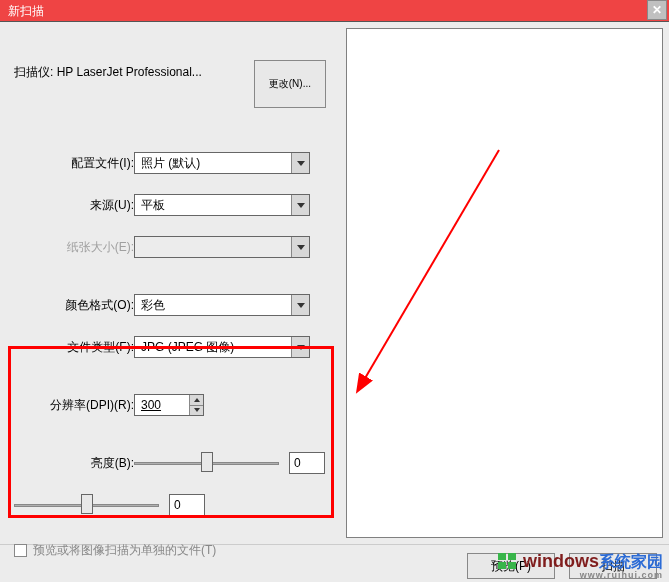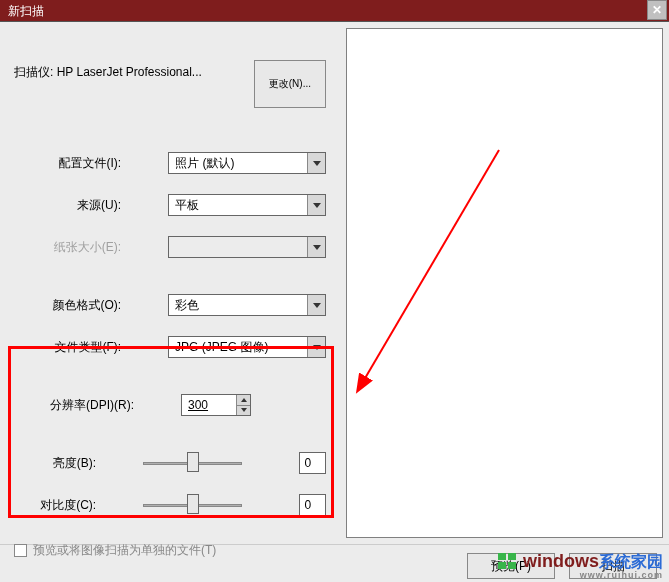--- a/index.html
+++ b/index.html
@@ -5,21 +5,21 @@
 * { box-sizing: border-box; margin: 0; padding: 0; }
 body {
   font-family: "Microsoft YaHei", "SimSun", Arial, sans-serif;
   font-size: 12px;
   background: #fff;
   width: 669px;
   height: 582px;
   position: relative;
 }
 .titlebar {
-  background: #7f1d1d;
+  background: #ef4444;
   color: #fff;
   height: 22px;
   line-height: 22px;
   padding-left: 8px;
   position: relative;
   border-bottom: 1px solid #555;
 }
 .close-btn {
   position: absolute;
   right: 2px;
@@ -52,21 +52,20 @@
 }
 .preview-area {
   flex: 1;
   background: #fff;
   border: 1px solid #808080;
 }
 .row {
   display: flex;
   align-items: center;
   margin-bottom: 20px;
-  gap: 47px;
 }
 .row .label {
   width: 120px;
   text-align: right;
 }
 .label.disabled { color: #a0a0a0; }
 .scanner-row { margin-bottom: 28px; }
 .scanner-text { flex: 1; }
 .btn {
   background: #e8e8e8;
@@ -333,21 +332,20 @@
     <div class="row">
       <span class="label">亮度(B):</span>
       <div class="slider-wrap">
         <div class="slider-track"></div>
         <div class="slider-thumb"></div>
       </div>
       <div class="value-box">0</div>
     </div>
 
     <div class="row">
-      <span class="label">对比度(C):</span>
       <div class="slider-wrap">
         <div class="slider-track"></div>
         <div class="slider-thumb"></div>
       </div>
       <div class="value-box">0</div>
     </div>
 
     <div class="checkbox-row">
       <div class="checkbox"></div>
       <span style="color:#888;">预览或将图像扫描为单独的文件(T)</span>

